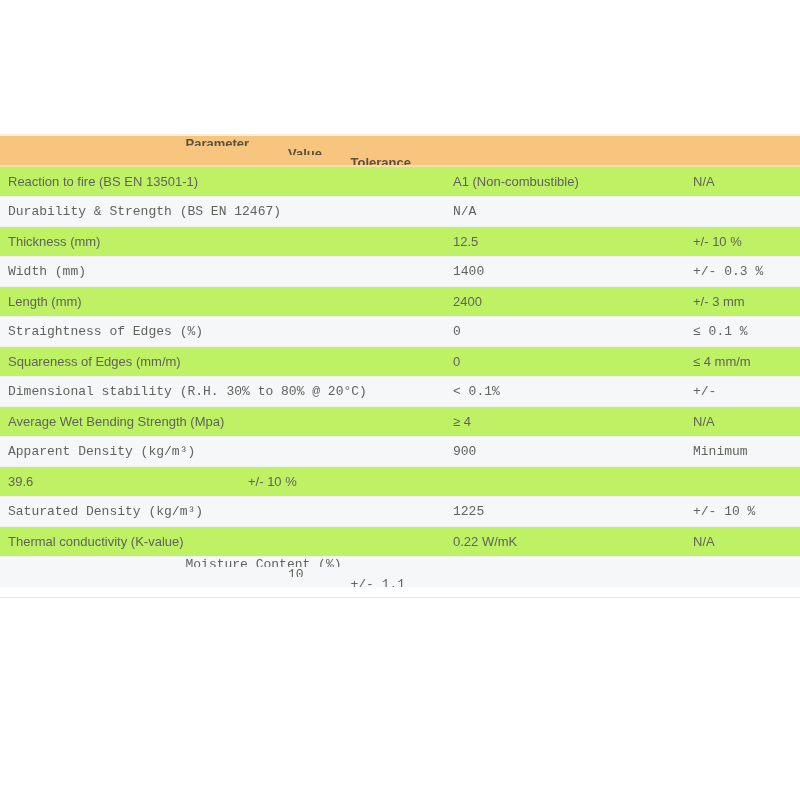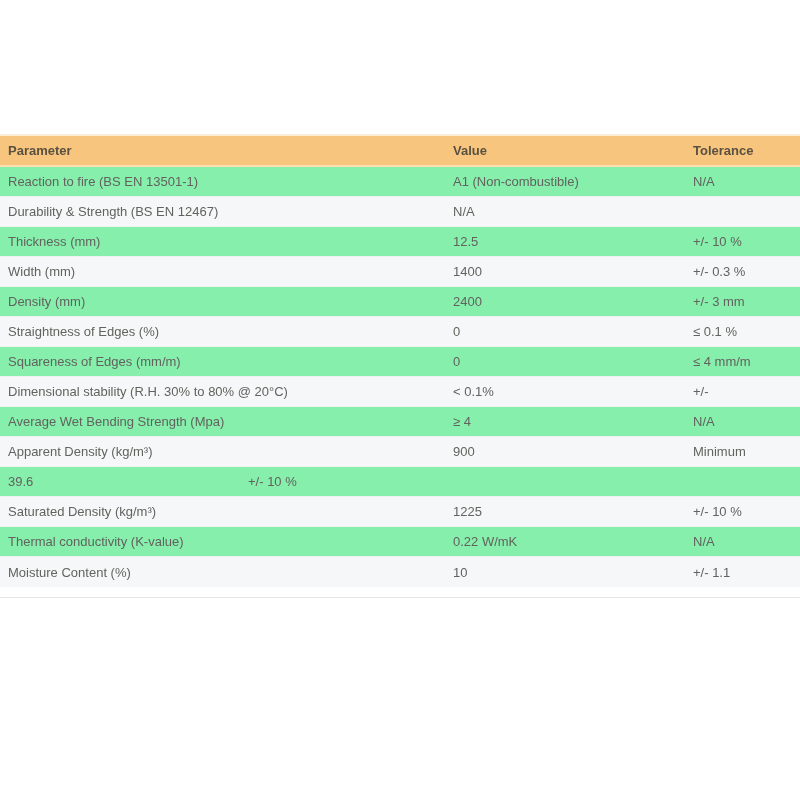--- a/index.html
+++ b/index.html
@@ -26,36 +26,39 @@
     display: flex;
     align-items: center;
     height: 33px;
     box-sizing: border-box;
     background: var(--header-bg, #f8c57e);
     border-top: 2px solid var(--header-border-top, #fdeed8);
     border-bottom: 2px solid var(--header-border-bottom, #fbdfb0);
     color: var(--header-fg, #5a5141);
     font-size: 13px;
     font-weight: bold;
+    flex-direction: column;
   }
   .row {
     display: flex;
     align-items: center;
     height: 30px;
     box-sizing: border-box;
     font-size: 13px;
     color: var(--row-fg, #62625e);
     border-bottom: 1px solid var(--divider, #f1f1f1);
-    background: #86efac;
+    background: #bef264;
   }
   .row.alt {
     background: var(--row-alt-bg, #f6f7f8);
+    font-family: Liberation Mono, monospace;
   }
   .row:last-child {
     border-bottom: none;
+    flex-direction: column;
   }
   .cell {
     box-sizing: border-box;
     padding-left: 8px;
     white-space: nowrap;
     overflow: hidden;
   }
   .col-param { width: 445px; }
   .col-value { width: 240px; }
   .col-tol   { width: 115px; }
@@ -83,21 +86,21 @@
         <div class="cell col-param">Thickness (mm)</div>
         <div class="cell col-value">12.5</div>
         <div class="cell col-tol">+/- 10 %</div>
       </div>
       <div class="row alt">
         <div class="cell col-param">Width (mm)</div>
         <div class="cell col-value">1400</div>
         <div class="cell col-tol">+/- 0.3 %</div>
       </div>
       <div class="row">
-        <div class="cell col-param">Density (mm)</div>
+        <div class="cell col-param">Length (mm)</div>
         <div class="cell col-value">2400</div>
         <div class="cell col-tol">+/- 3 mm</div>
       </div>
       <div class="row alt">
         <div class="cell col-param">Straightness of Edges (%)</div>
         <div class="cell col-value">0</div>
         <div class="cell col-tol">≤ 0.1 %</div>
       </div>
       <div class="row">
         <div class="cell col-param">Squareness of Edges (mm/m)</div>

